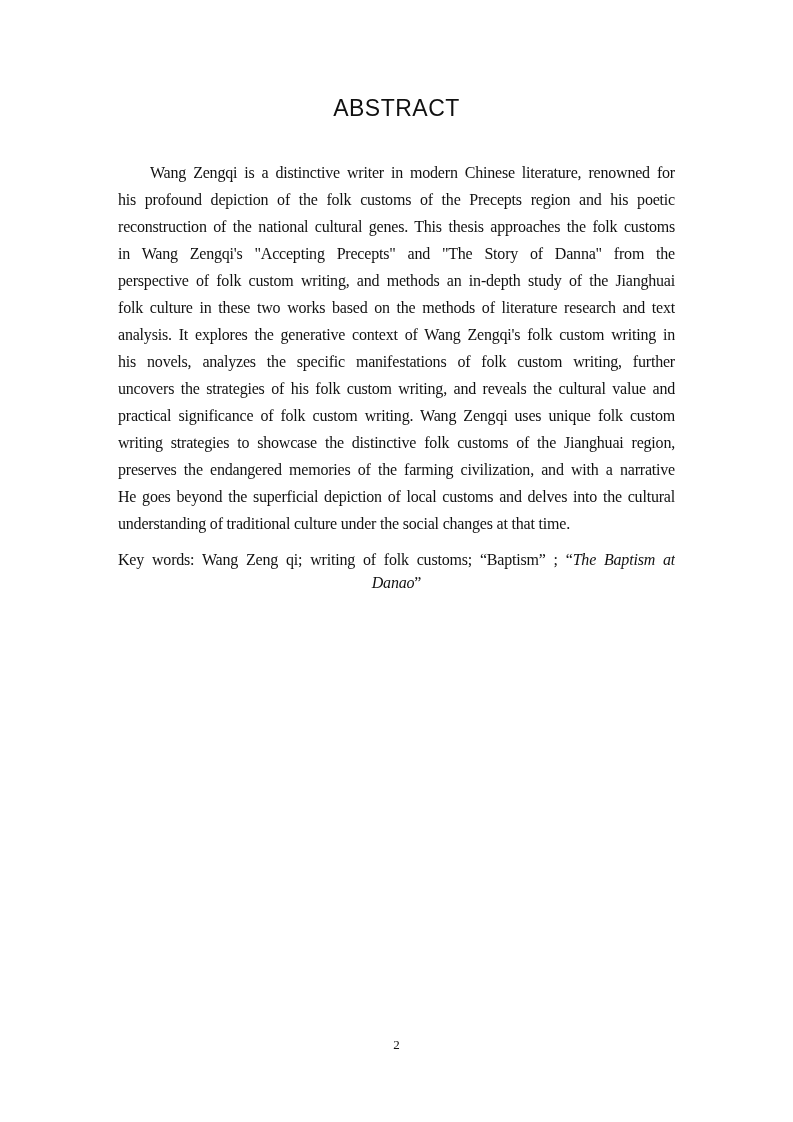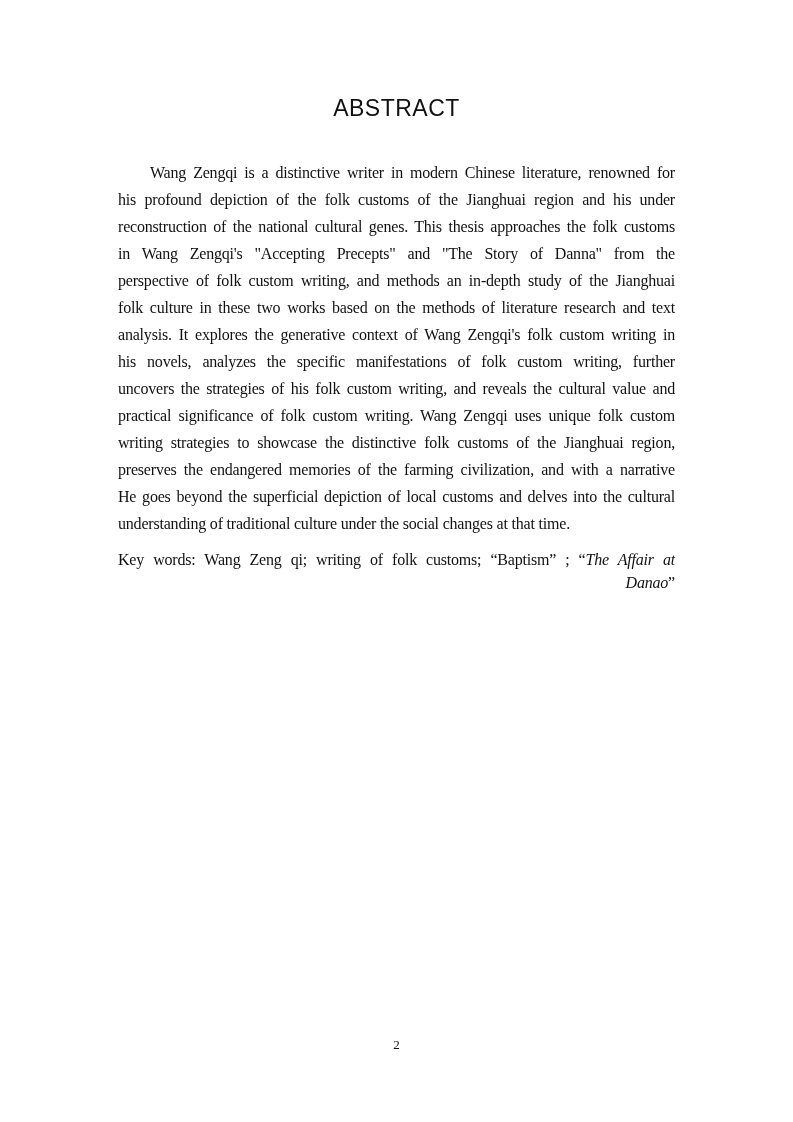--- a/index.html
+++ b/index.html
@@ -38,21 +38,21 @@
   .body-lines div.body-line:first-of-type { text-indent: 32px; }
   .body-lines div.body-line:last-of-type { text-align-last: left; }
   .keywords {
     margin: 11px 118px 0 118px;
     font-size: 16px;
     line-height: 23px;
     letter-spacing: -0.2px;
   }
   .kw-line { display: block; }
   .kw-line1 { text-align: justify; text-align-last: justify; height: 23px; overflow: hidden; }
-  .kw-line2 { text-align: right; }
+  .kw-line2 { text-align: center; }
   .kw-label { font-weight: normal; }
   .page-number {
     position: absolute;
     top: 1037px;
     left: 0;
     width: 100%;
     text-align: center;
     font-size: 13px;
   }
 </style>
@@ -60,21 +60,21 @@
 <body>
 
 <div class="page">
 
   <h1 class="title">ABSTRACT</h1>
 
   <div class="body-lines">
 
       <div class="body-line">Wang Zengqi is a distinctive writer in modern Chinese literature, renowned for</div>
 
-      <div class="body-line">his profound depiction of the folk customs of the Jianghuai region and his under</div>
+      <div class="body-line">his profound depiction of the folk customs of the Precepts region and his poetic</div>
 
       <div class="body-line">reconstruction of the national cultural genes. This thesis approaches the folk customs</div>
 
       <div class="body-line">in Wang Zengqi's "Accepting Precepts" and "The Story of Danna" from the</div>
 
       <div class="body-line">perspective of folk custom writing, and methods an in-depth study of the Jianghuai</div>
 
       <div class="body-line">folk culture in these two works based on the methods of literature research and text</div>
 
       <div class="body-line">analysis. It explores the generative context of Wang Zengqi's folk custom writing in</div>
@@ -90,19 +90,19 @@
       <div class="body-line">preserves the endangered memories of the farming civilization, and with a narrative</div>
 
 
       <div class="body-line">He goes beyond the superficial depiction of local customs and delves into the cultural</div>
 
 
       <div class="body-line">understanding of traditional culture under the social changes at that time.</div>
     </div>
 
   <p class="keywords">
-      <span class="kw-line kw-line1"><b class="kw-label">Key words:</b><span> Wang Zeng qi; writing of folk customs; “Baptism” ; “</span><i>The Affair at</i></span>
+      <span class="kw-line kw-line1"><b class="kw-label">Key words:</b><span> Wang Zeng qi; writing of folk customs; “Baptism” ; “</span><i>The Baptism at</i></span>
       <span class="kw-line kw-line2"><i>Danao</i><span>”</span></span>
     </p>
 
   <div class="page-number">2</div>
 
 </div>
 
 </body></html>

